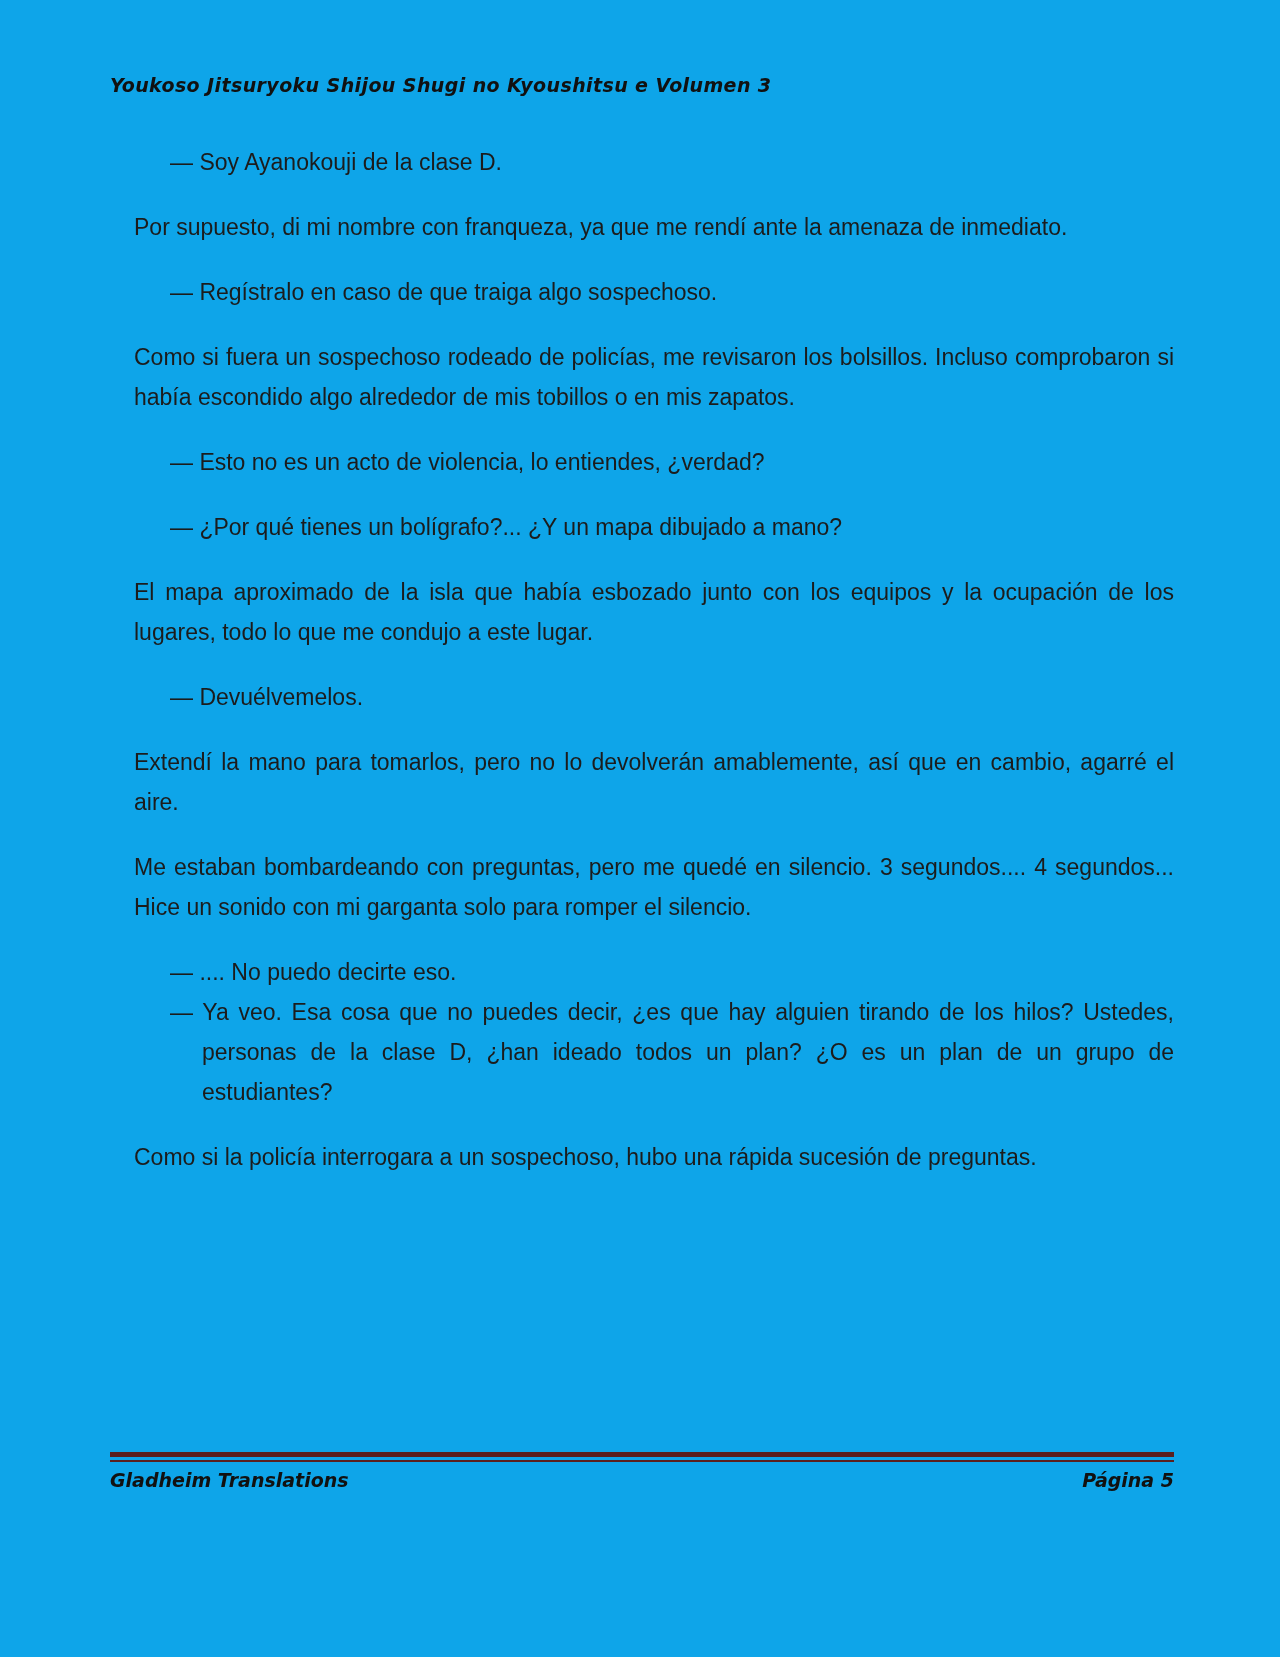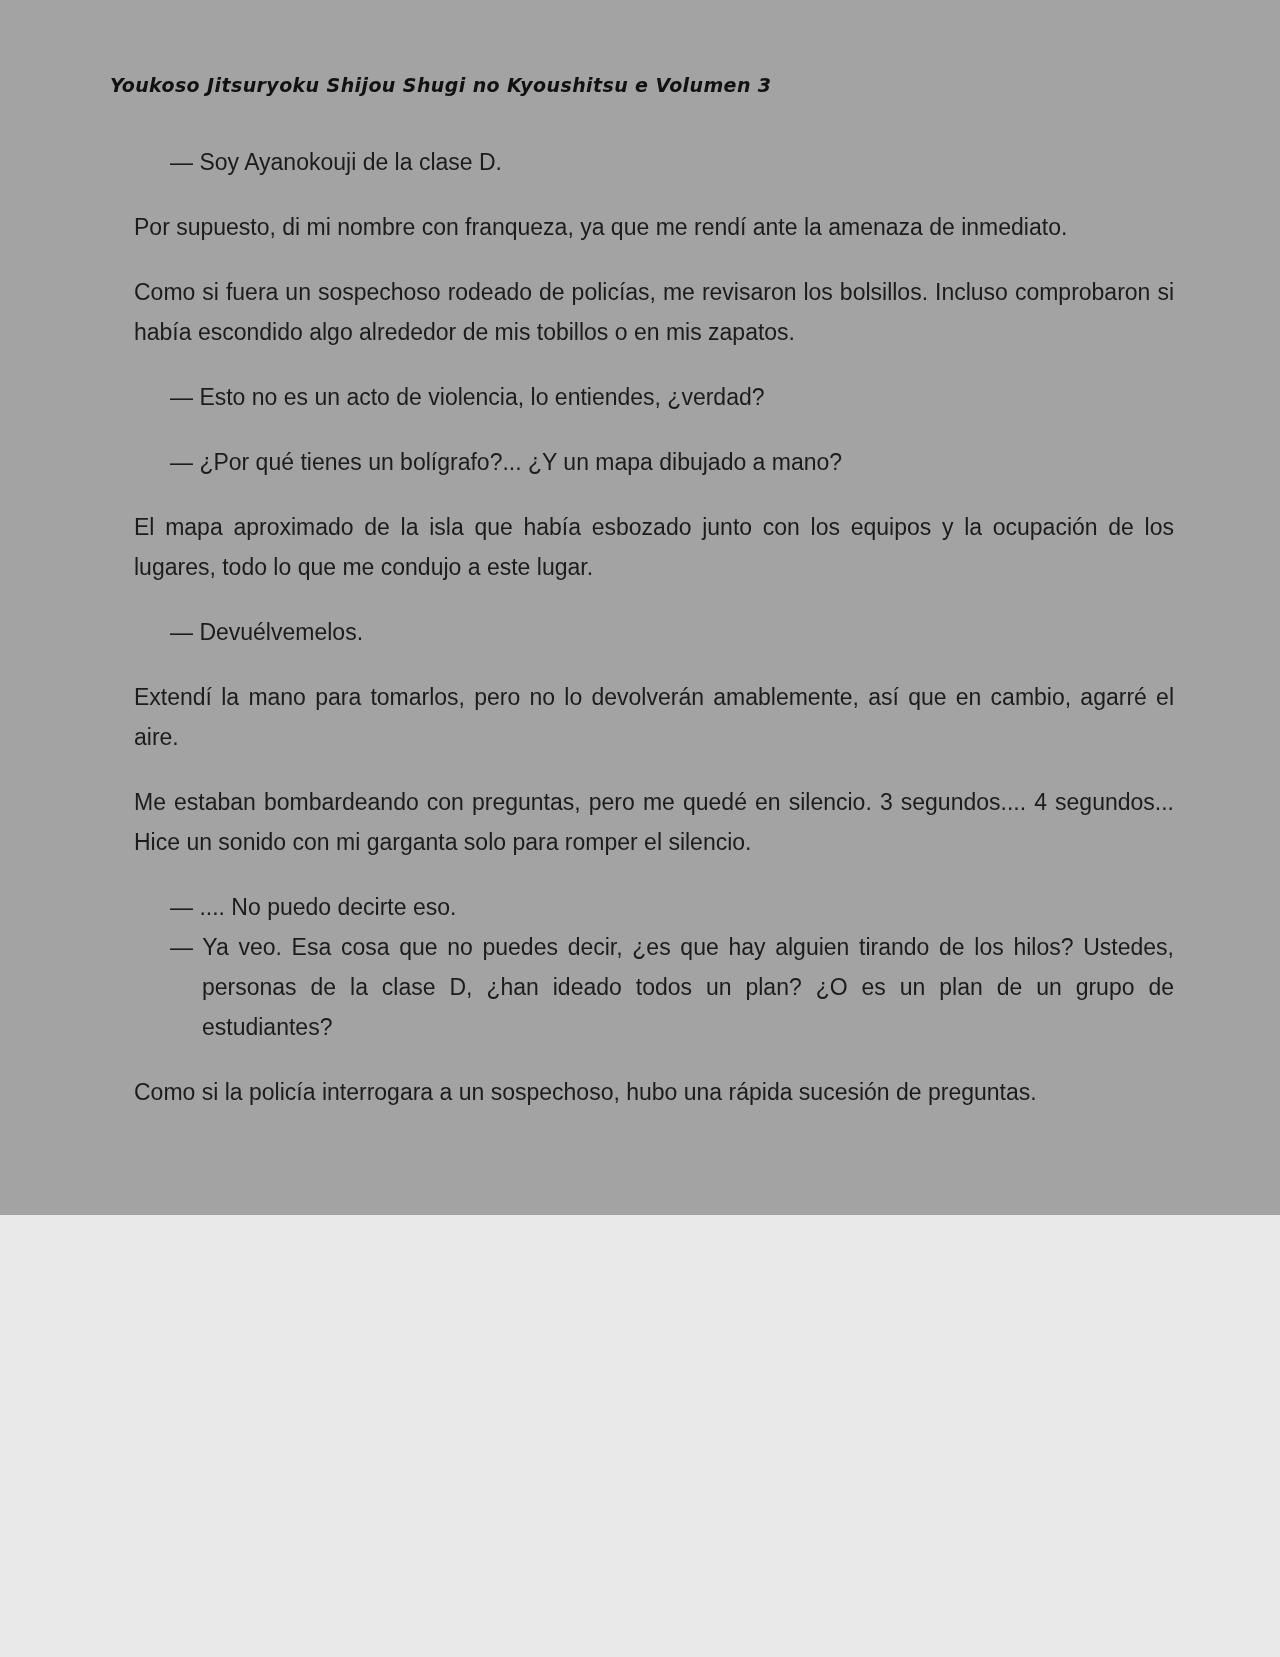--- a/index.html
+++ b/index.html
@@ -1,21 +1,21 @@
 <!DOCTYPE html>
 <html><head>
 <meta charset="utf-8">
 <style>
   * { margin: 0; padding: 0; box-sizing: border-box; }
   html, body { background: #e9e9e9; }
   .page {
     width: 1280px;
-    height: 1215px;
+    height: 1657px;
     margin: 0 auto;
-    background: #a3a3a3;
+    background: #0ea5e9;
     position: relative;
     font-family: "Liberation Sans", sans-serif;
     color: #1c1c1c;
     overflow: hidden;
   }
   .header {
     position: absolute;
     top: 74px;
     left: 110px;
     right: 108px;
@@ -79,20 +79,21 @@
 
 <div class="page">
 
   <div class="header">
     <span>Youkoso Jitsuryoku Shijou Shugi no Kyoushitsu e Volumen 3</span>
   </div>
 
   <div class="content">
     <p class="para dialogue">— Soy Ayanokouji de la clase D.</p>
     <p class="para">Por supuesto, di mi nombre con franqueza, ya que me rendí ante la amenaza de inmediato.</p>
+    <p class="para dialogue">— Regístralo en caso de que traiga algo sospechoso.</p>
     <p class="para">Como si fuera un sospechoso rodeado de policías, me revisaron los bolsillos. Incluso comprobaron si había escondido algo alrededor de mis tobillos o en mis zapatos.</p>
     <p class="para dialogue">— Esto no es un acto de violencia, lo entiendes, ¿verdad?</p>
     <p class="para dialogue">— ¿Por qué tienes un bolígrafo?... ¿Y un mapa dibujado a mano?</p>
     <p class="para">El mapa aproximado de la isla que había esbozado junto con los equipos y la ocupación de los lugares, todo lo que me condujo a este lugar.</p>
     <p class="para dialogue">— Devuélvemelos.</p>
     <p class="para">Extendí la mano para tomarlos, pero no lo devolverán amablemente, así que en cambio, agarré el aire.</p>
     <p class="para">Me estaban bombardeando con preguntas, pero me quedé en silencio. 3 segundos.... 4 segundos... Hice un sonido con mi garganta solo para romper el silencio.</p>
     <p class="para dialogue tight">— .... No puedo decirte eso.</p>
     <p class="para hanging">— Ya veo. Esa cosa que no puedes decir, ¿es que hay alguien tirando de los hilos? Ustedes, personas de la clase D, ¿han ideado todos un plan? ¿O es un plan de un grupo de estudiantes?</p>
     <p class="para">Como si la policía interrogara a un sospechoso, hubo una rápida sucesión de preguntas.</p>

